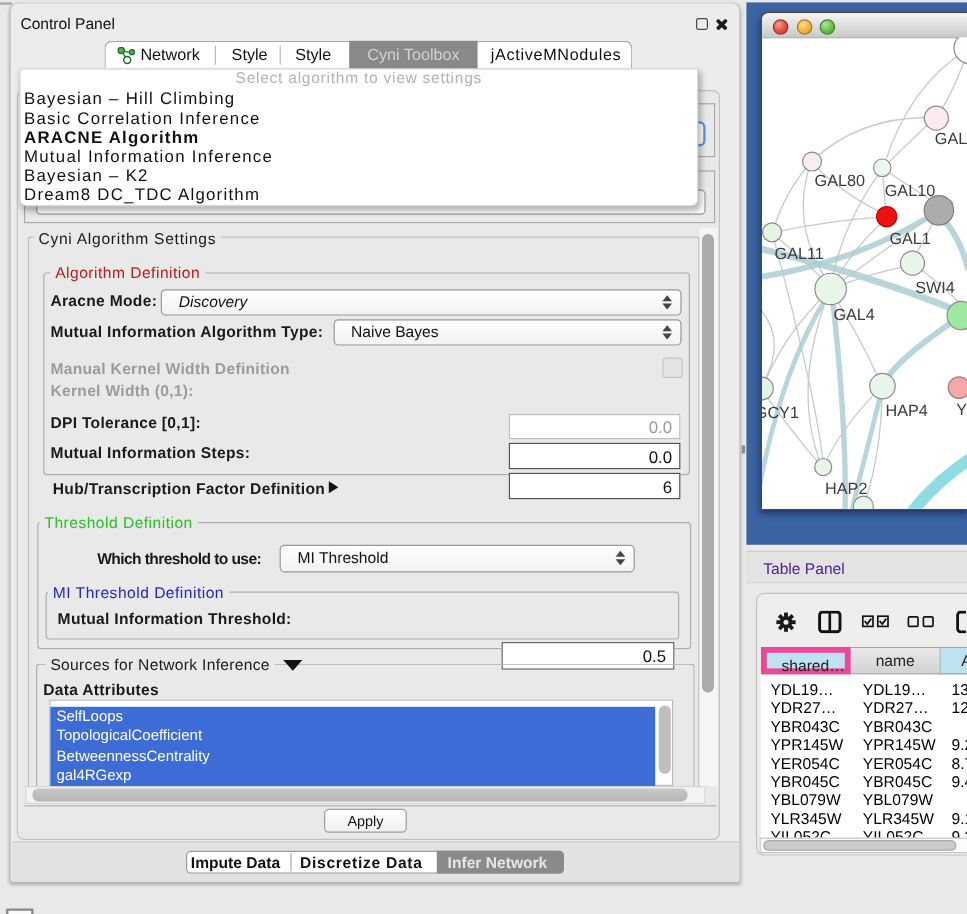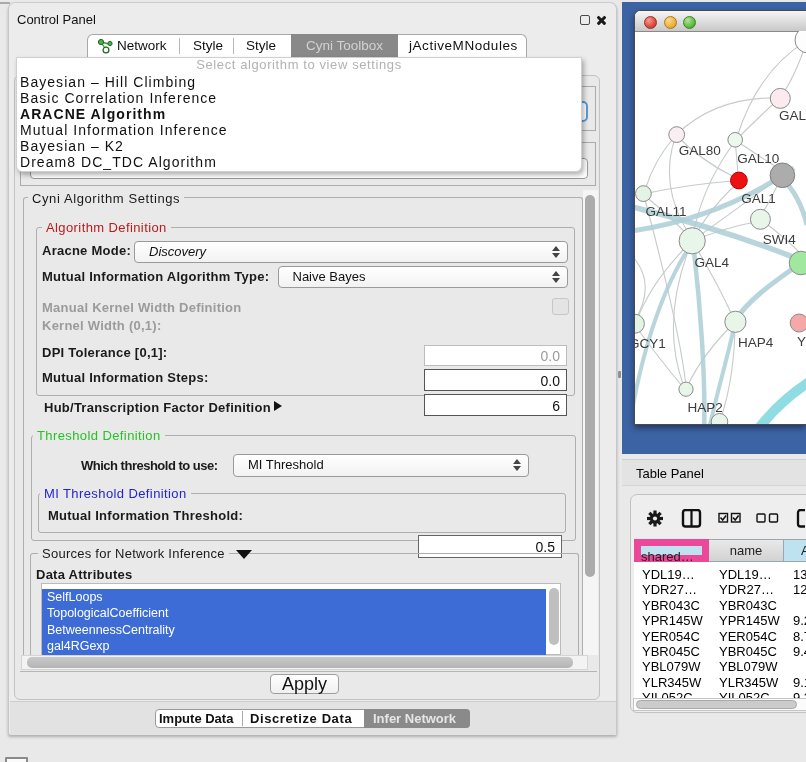--- a/index.html
+++ b/index.html
@@ -106,21 +106,21 @@
 <div class="abs" style="left:549px;top:588px;width:10px;height:57px;background:#bfbfbf;border-radius:5px;"></div>
 
 <div class="abs" style="left:21px;top:655px;width:567px;height:15px;background:#f3f3f3;border:1px solid #d5d5d5;box-sizing:border-box;"></div>
 <div class="abs" style="left:27px;top:657px;width:546px;height:11px;background:linear-gradient(#c9c9c9,#b4b4b4);border-radius:5px;"></div>
 <div class="abs" style="left:20px;top:671px;width:577px;height:1px;background:#b5b5b5;"></div>
 
 <div class="abs" style="left:583px;top:190px;width:15px;height:465px;background:#f5f5f5;"></div>
 <div class="abs" style="left:584.5px;top:195px;width:10px;height:382px;background:#ababab;border-radius:5px;"></div>
 
 <div class="abs" style="left:270px;top:674px;width:69px;height:20px;background:linear-gradient(#ffffff,#f0f0f0);border:1px solid #9e9e9e;border-radius:4px;box-sizing:border-box;
-     font-size:18px;color:#111;text-align:center;line-height:18px;">Apply</div>
+     font-size:12px;color:#111;text-align:center;line-height:18px;">Apply</div>
 
 <div class="abs" style="left:10px;top:701px;width:606px;height:33px;background:#e2e2e2;border-top:1px solid #cdcdcd;"></div>
 
 <div class="abs" style="left:155px;top:709px;width:315px;height:19px;background:#fff;border:1px solid #9a9a9a;border-radius:4px;box-sizing:border-box;"></div>
 <div class="abs b" style="left:159px;top:711px;font-size:13px;color:#111;">Impute Data</div>
 <div class="abs" style="left:242px;top:711px;width:1px;height:15px;background:#aaa;"></div>
 <div class="abs b" style="left:250px;top:711px;font-size:13px;color:#111;letter-spacing:0.6px;">Discretize Data</div>
 <div class="abs" style="left:364px;top:709px;width:106px;height:19px;background:#8a8a8a;border-radius:0 4px 4px 0;"></div>
 <div class="abs b" style="left:373px;top:711px;font-size:13px;color:#e6e6e6;">Infer Network</div>
 
@@ -230,21 +230,21 @@
     <text x="762.7" y="244">SWI4</text>
     <text x="694.5" y="267">GAL4</text>
     <text x="629" y="348">GCY1</text>
     <text x="737.9" y="347">HAP4</text>
     <text x="796.9" y="346">Y</text>
     <text x="687.6" y="412">HAP2</text>
   </g>
 </svg>
 
 <div class="abs" style="left:622px;top:459px;width:184px;height:27px;background:#e3e3e3;border-top:1px solid #cfcfcf;border-bottom:1px solid #d6d6d6;box-sizing:border-box;"></div>
-<div class="abs" style="left:636px;top:466px;font-size:13px;color:#000000;">Table Panel</div>
+<div class="abs" style="left:636px;top:466px;font-size:13px;color:#4c1d95;">Table Panel</div>
 
 <div class="abs" style="left:630px;top:494px;width:200px;height:219px;background:#eeeeee;border:1px solid #c2c2c2;border-radius:7px;box-sizing:border-box;"></div>
 
 <svg class="abs" style="left:645px;top:509px;z-index:6;" width="160" height="19" viewBox="0 0 160 19">
 
   <g transform="translate(10,9.5)" fill="#1a1a1a">
     <circle r="5.2"></circle>
     <g>
       <rect x="-1.6" y="-8" width="3.2" height="16"></rect>
       <rect x="-8" y="-1.6" width="16" height="3.2"></rect>
@@ -265,21 +265,21 @@
   </g>
   <g stroke="#111" fill="none" stroke-width="1.4">
     <rect x="112" y="5" width="8" height="8" rx="1"></rect>
     <rect x="124.5" y="5" width="8" height="8" rx="1"></rect>
   </g>
 
   <rect x="153" y="1" width="15" height="16.5" rx="2.5" fill="none" stroke="#111" stroke-width="2.3"></rect>
 </svg>
 
 <div class="abs" style="left:634px;top:539px;width:172px;height:160px;overflow:hidden;background:#fff;font-size:13px;">
-  <div class="abs" style="left:0;top:0;width:75px;height:23px;background:#bee2ef;border:7px solid #ec4899;box-sizing:border-box;text-align:left;line-height:22px;color:#222;">shared…</div>
+  <div class="abs" style="left:0;top:0;width:75px;height:23px;background:#bee2ef;border:5px solid #ec4899;box-sizing:border-box;text-align:right;line-height:22px;color:#222;">shared…</div>
   <div class="abs" style="left:75px;top:0;width:75px;height:23px;background:linear-gradient(#e9e9e9,#d2d2d2);border:1px solid #9aa7ac;border-left:none;box-sizing:border-box;text-align:center;line-height:22px;color:#222;">name</div>
   <div class="abs" style="left:150px;top:0;width:60px;height:23px;background:#bee2ef;border:1px solid #9aa7ac;border-left:none;box-sizing:border-box;text-align:left;padding-left:17px;line-height:22px;color:#222;">A</div>
   <div class="row" style="top:27px;">
       <span class="c1">YDL19…</span>
       <span class="c2">YDL19…</span>
       <span class="c3">13.2</span>
     </div>
   <div class="row" style="top:42.4px;">
       <span class="c1">YDR27…</span>
       <span class="c2">YDR27…</span>

